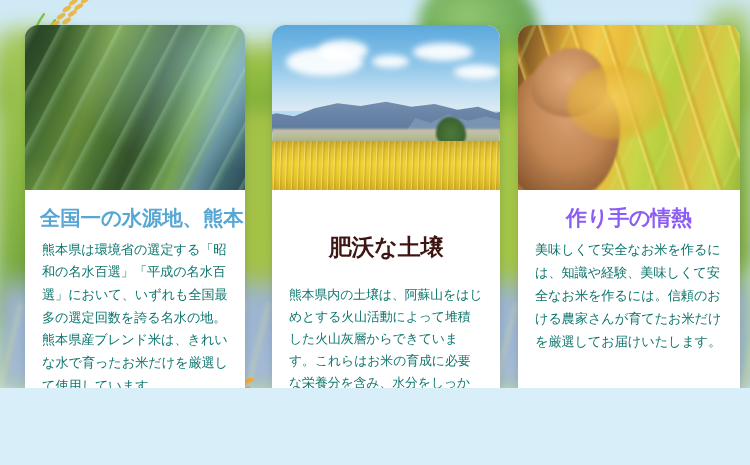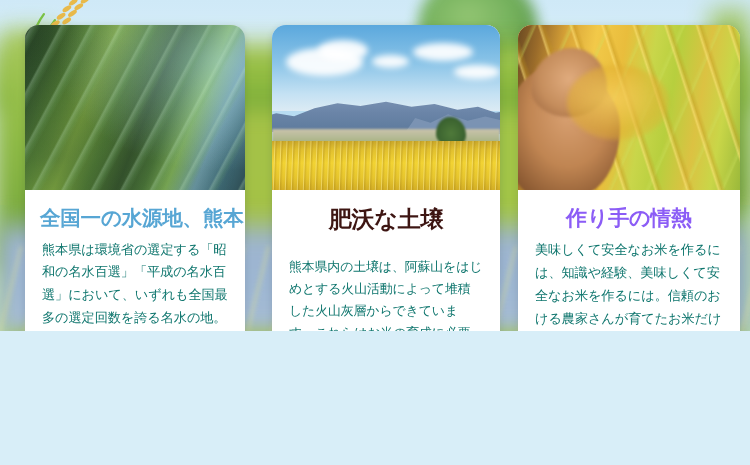--- a/index.html
+++ b/index.html
@@ -11,21 +11,21 @@
     height: 465px;
     overflow: hidden;
     font-family: "Liberation Sans", "DejaVu Sans", sans-serif;
     background: #d8eef8;
   }
 
   
   .stage {
     position: relative;
     width: 750px;
-    height: 331px;
+    height: 388px;
     overflow: hidden;
   }
 
   
   .bg-layer {
     position: absolute;
     inset: 0;
     overflow: hidden;
   }
   
@@ -427,21 +427,21 @@
           <div class="pf-cloud" style="left:62%; top:11%; width:26%; height:11%;"></div>
           <div class="pf-cloud" style="left:80%; top:24%; width:20%; height:9%;"></div>
           <div class="pf-mtn"></div>
           <div class="pf-mtn2"></div>
           <div class="pf-town"></div>
           <div class="pf-tree"></div>
           <div class="pf-field"></div>
         </div>
       </div>
       <div class="card-body">
-        <h3 class="card-title" style="color: rgb(61, 21, 18); text-align: center;">肥沃な土壌</h3>
+        <h3 class="card-title" style="color: rgb(61, 21, 18); text-align: center; margin-top: 28px;">肥沃な土壌</h3>
         <p class="card-text">熊本県内の土壌は、阿蘇山をはじめとする火山活動によって堆積した火山灰層からできています。これらはお米の育成に必要な栄養分を含み、水分をしっかり保つ粘土質の土となり、もっちりツヤツヤなお米作りを支える肥沃な大地となっています。</p>
       </div>
     </div>
 
     <div class="card card-3">
       <div class="card-photo">
         <div class="photo-hand">
           <div class="ph-bg"></div>
           <div class="ph-ears"></div>
           <div class="ph-hand"></div>

